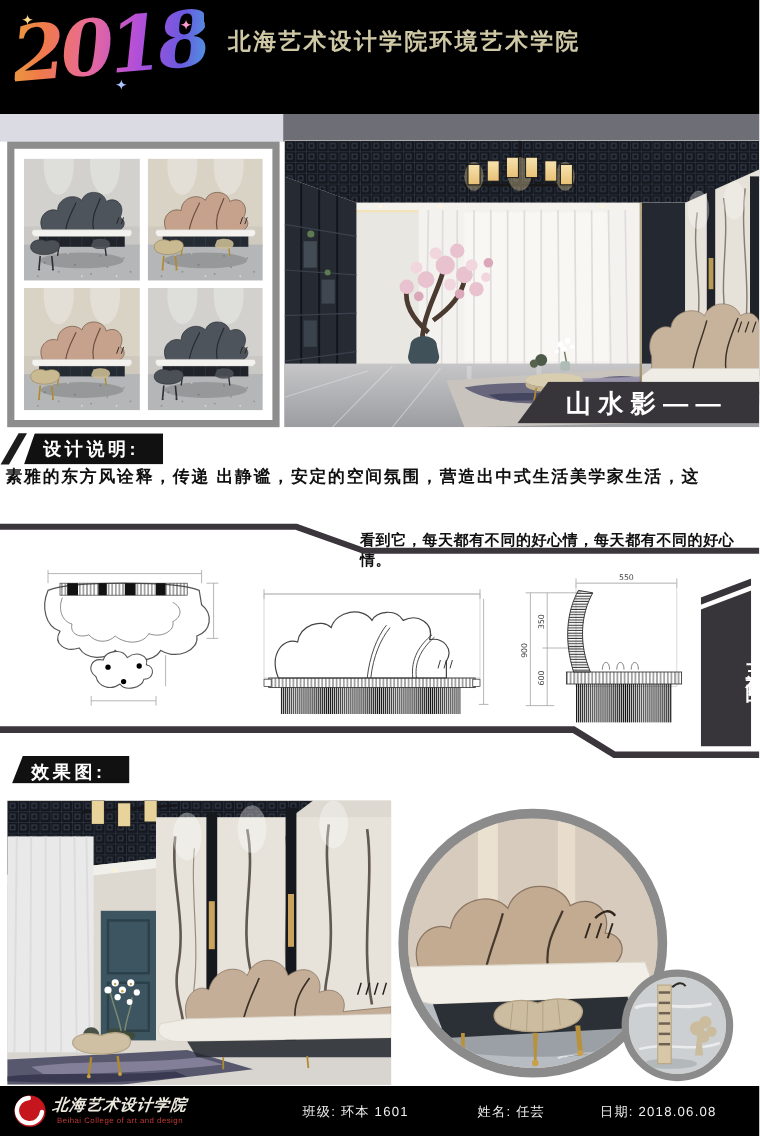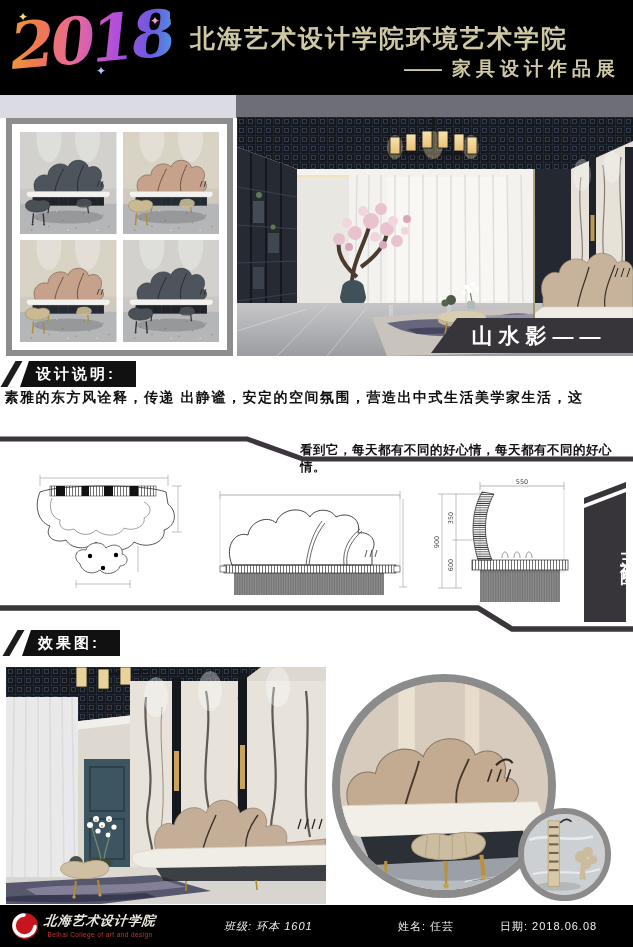--- a/index.html
+++ b/index.html
@@ -7,21 +7,21 @@
           font-family:"Liberation Sans",sans-serif;}
   .abs{position:absolute;}
 
   
   #header{left:0;top:0;width:633px;height:95px;background:#000;}
   #year-logo{left:10px;top:2px;font-family:"DejaVu Serif",serif;font-style:italic;font-weight:bold;
     font-size:64px;letter-spacing:-4px;transform:rotate(-5deg);
     background:linear-gradient(100deg,#e8a23c 0%,#f07a4a 18%,#e86a9a 40%,#b44fd8 63%,#6a5ae0 85%,#4aa0e0 100%);
     -webkit-background-clip:text;background-clip:text;color:transparent;}
   .spark{position:absolute;font-size:12px;color:#ffd98a;}
-  #main-title{left:190px;top:22px;font-size:25px;font-weight:bold;letter-spacing:2px;color:var(--c-khaki);}
+  #main-title{left:190px;top:22px;font-size:19px;font-weight:bold;letter-spacing:2px;color:var(--c-khaki);}
   #sub-title{left:250px;top:56px;width:370px;text-align:right;font-size:19px;font-weight:bold;
     letter-spacing:5px;color:var(--c-khaki);}
   #sub-title .dash{letter-spacing:0;margin-right:10px;}
 
   
   #strip-left{left:0;top:95px;width:236px;height:23px;background:#dadbe3;}
   #strip-right{left:236px;top:95px;width:397px;height:23px;background:#6e6e76;}
 
   
   #variant-panel{left:6px;top:118px;width:227px;height:238px;background:#8d8d8d;padding:6px;box-sizing:border-box;}
@@ -56,57 +56,54 @@
 
   
   #plan-view{left:26px;top:472px;width:165px;height:128px;}
   #front-view{left:210px;top:487px;width:200px;height:110px;}
   #side-view{left:432px;top:476px;width:140px;height:130px;}
   #views-banner{left:584px;top:482px;width:42px;height:140px;}
   #views-banner-label{position:absolute;left:0;top:30px;width:100%;text-align:center;
     writing-mode:vertical-rl;text-orientation:upright;color:#fff;font-size:16px;font-weight:bold;
     letter-spacing:9px;height:108px;margin:0 auto;left:12px;}
 
-  #effects-heading{left:10px;top:630px;}
+  #effects-heading{left:10px;top:630px;flex-direction:column;}
 
   
   #effect-photo{left:6px;top:667px;width:320px;height:237px;overflow:hidden;background:#ddd8d0;}
   .circle-img{border-radius:50%;overflow:hidden;box-sizing:border-box;background:#d6cbbc;}
   #circle-big{left:332px;top:674px;width:224px;height:224px;border:8px solid var(--c-ring);}
   #circle-small{left:518px;top:808px;width:93px;height:93px;border:6px solid var(--c-ring);}
   .circle-img svg{width:100%;height:100%;display:block;}
 
   
   #footer{left:0;top:905px;width:633px;height:42px;background:#000;color:#eee;}
   #school-logo{left:10px;top:6px;width:30px;height:30px;}
   #school-text{left:44px;top:7px;}
   #school-cn{font-family:"DejaVu Serif",serif;font-style:italic;font-weight:bold;font-size:13px;
     letter-spacing:1px;color:#ece8dd;transform:skewX(-6deg);display:block;}
   #school-en{display:block;color:#c23a36;font-size:6.5px;letter-spacing:.4px;margin-top:1px;text-align:center;}
   .footer-field{top:14px;font-size:11px;letter-spacing:1px;color:#f0f0f0;}
-  #field-class{left:224px;font-style:italic;}
+  #field-class{left:252px;}
   #field-name{left:398px;}
   #field-date{left:500px;}
 
   svg text{font-family:"DejaVu Sans",sans-serif;}
 </style>
 </head>
 <body>
 
 <div id="poster">
 
   <div class="abs" id="header">
     <div class="abs" id="year-logo">2018</div>
     <span class="spark" style="left:18px;top:10px;">✦</span>
     <span class="spark" style="left:150px;top:14px;color:#ff9ad0;">✦</span>
     <span class="spark" style="left:96px;top:64px;color:#b0c4ff;">✦</span>
     <div class="abs" id="main-title">北海艺术设计学院环境艺术学院</div>
-    <div class="abs" id="sub-title">
-      <span class="dash">——</span><span>家具设计作品展</span>
-    </div>
   </div>
 
   <div class="abs" id="strip-left"></div>
   <div class="abs" id="strip-right"></div>
 
   <div class="abs" id="variant-panel">
     <div id="variant-inner">
       <div class="sofa-cell" style="--wall: #d2d1ce; --back: #4e545c; --seam: #262a30; --basedark: #202329; --table: #4b5057; --tableEdge: #30343a; --legs: #2c2f34;">
 <svg viewBox="0 0 100 108" preserveAspectRatio="none">
   <rect width="100" height="78" fill="var(--wall)"></rect>

